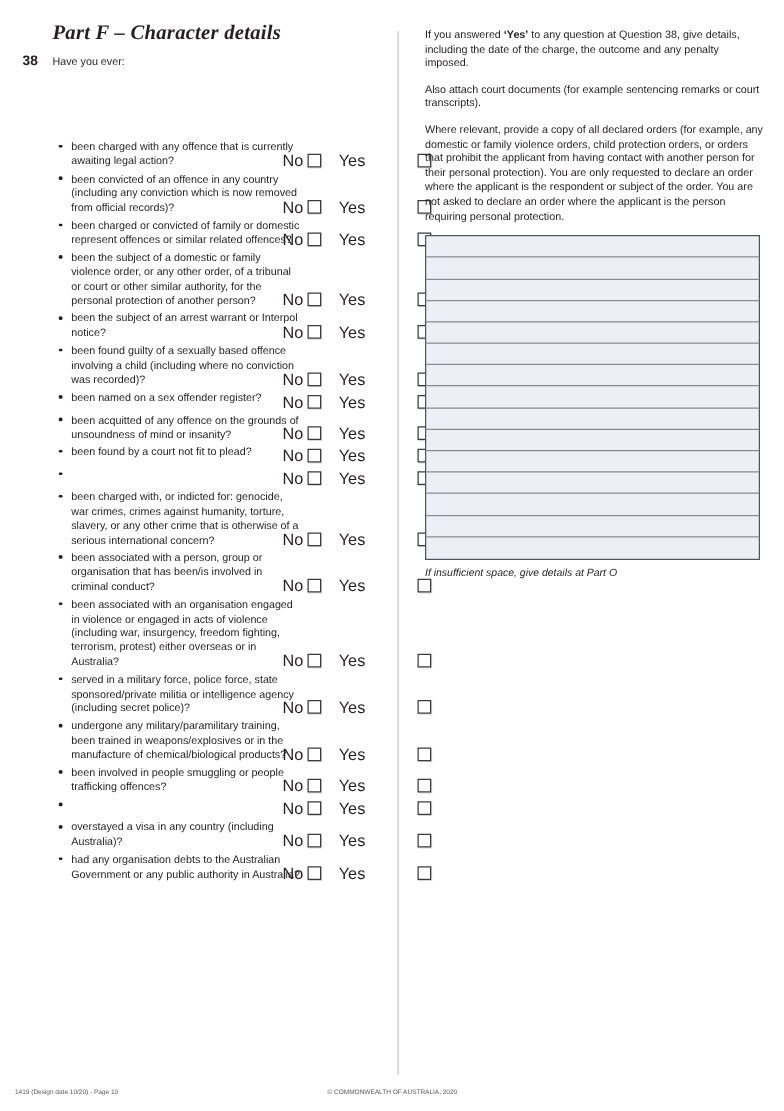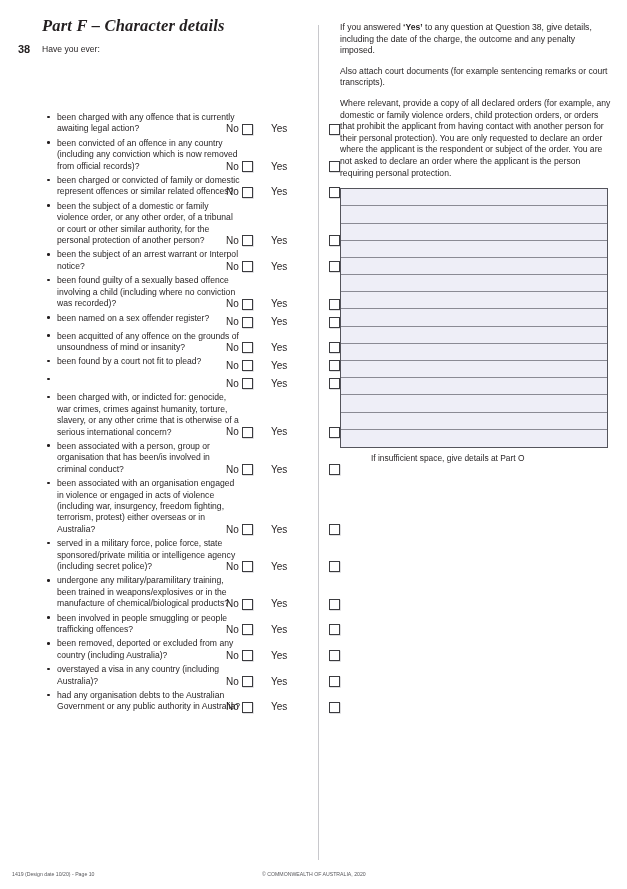--- a/index.html
+++ b/index.html
@@ -106,21 +106,21 @@
   .opt {
     position: absolute;
     bottom: 0;
     display: flex;
     align-items: center;
     gap: 3px;
   }
   .opt.no  { left: 0px; }
   .opt.yes { left: 45px; gap: 42px; }
   .opt-label {
-    font-size: 10px;
+    font-size: 13px;
     color: #231f20;
     line-height: 1;
   }
   .checkbox {
     width: 11px;
     height: 11px;
     border: 1.1px solid #3b3b3f;
     background: #ffffff;
     box-sizing: border-box;
     box-shadow: 0.7px 0.7px 0 rgba(120,120,130,0.35);
@@ -152,22 +152,22 @@
   .answer-line {
     height: 17.2px;
     border-bottom: 1px solid #8a8a94;
     box-sizing: border-box;
   }
   .answer-line:last-child { border-bottom: none; }
 
   .box-note {
     margin-top: 5px;
     font-size: 8.4px;
-    color: #231f20;
-    margin-left: 31px;
+    font-style: italic;
+    color: #231f20;
   }
 
   
   .footer {
     position: absolute;
     left: 0;
     bottom: 0;
     width: 627px;
     height: 24px;
   }
@@ -422,21 +422,20 @@
               <span class="checkbox"></span>
             </div>
             <div class="opt yes">
               <span class="opt-label">Yes</span>
               <span class="checkbox"></span>
             </div>
           </div>
         </div>
         <div class="qrow">
           <span class="bullet"></span>
-          <span class="qtext">been removed, deported or excluded from any country (including Australia)?</span>
           <div class="answers">
             <div class="opt no">
               <span class="opt-label">No</span>
               <span class="checkbox"></span>
             </div>
             <div class="opt yes">
               <span class="opt-label">Yes</span>
               <span class="checkbox"></span>
             </div>
           </div>

